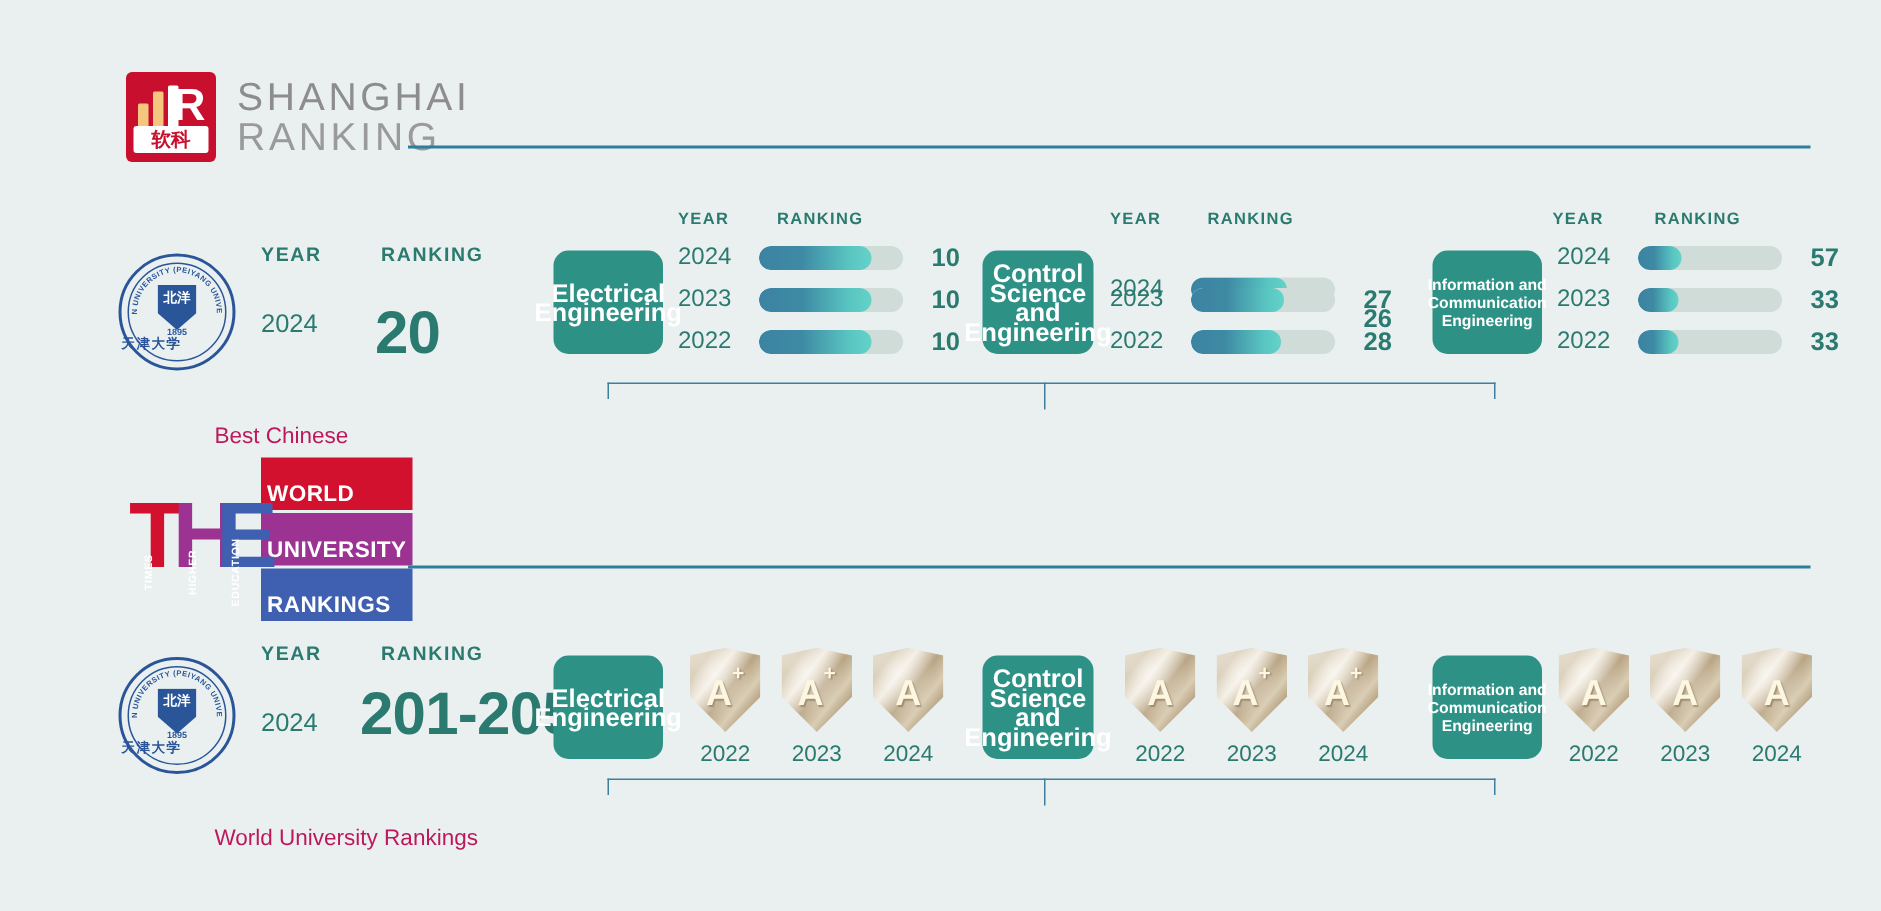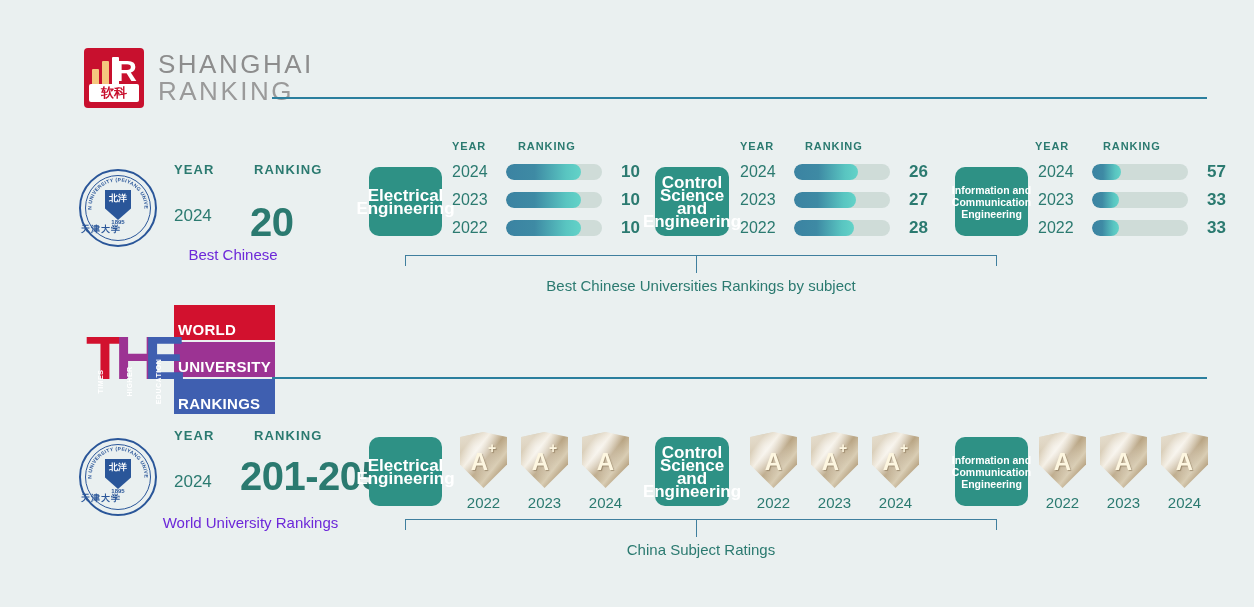--- a/index.html
+++ b/index.html
@@ -89,21 +89,21 @@
   .seal-arc text{font-size:5.3px;fill:#2a5699;font-weight:700;letter-spacing:.35px;font-family:"Liberation Sans",sans-serif;}
 
   
   .sum{position:absolute;}
   .sum-hd{display:flex;align-items:baseline;}
   .sum-hd .h-year{font-size:13px;font-weight:700;letter-spacing:1.1px;color:#2b7a70;}
   .sum-hd .h-rank{font-size:13px;font-weight:700;letter-spacing:1.1px;color:#2b7a70;}
   .sum-val{display:flex;align-items:baseline;}
   .sum-val .v-year{font-size:17px;color:#2b7a70;}
   .sum-val .v-rank{font-size:40px;font-weight:700;color:#2b7a70;line-height:44px;letter-spacing:-.5px;}
-  .sum-cap{font-size:15px;color:#6d28d9;text-align:center;line-height:20px;}
+  .sum-cap{font-size:15px;color:#be185d;line-height:20px;margin-top:36px;}
 
   
   .grp{position:absolute;}
   .subj-box{
     position:absolute;border-radius:10px;background:#2e9185;color:#fff;
     font-size:17px;font-weight:700;line-height:13px;text-align:center;
     display:flex;align-items:center;justify-content:center;padding:0 5px;box-sizing:border-box;
   }
   .colhd{position:absolute;font-size:11px;font-weight:700;letter-spacing:.9px;color:#2b7a70;}
   .row{position:absolute;display:flex;align-items:center;}
@@ -227,21 +227,21 @@
 <div class="grp">
   <div class="subj-box" style="left:655px;top:167px;width:74px;height:69px;">Control Science and Engineering</div>
   <div class="colhd" style="left:740px;top:140px;">YEAR</div>
   <div class="colhd" style="left:805px;top:140px;">RANKING</div>
 
   <div class="row" style="left:740px;top:162px;">
     <span class="yr">2024</span>
     <span class="bar" style="width:96px;margin-left:14px;">
         <i style="width:67%"></i>
       </span>
-    <span class="num" style="margin-left:12px;">26</span>
+    <span class="num" style="margin-left:12px;margin-top:41px;">26</span>
   </div>
   <div class="row" style="left:740px;top:190px;">
     <span class="yr">2023</span>
     <span class="bar" style="width:96px;margin-left:14px;">
         <i style="width:65%"></i>
       </span>
     <span class="num" style="margin-left:12px;">27</span>
   </div>
   <div class="row" style="left:740px;top:218px;">
     <span class="yr">2022</span>
@@ -278,21 +278,20 @@
       </span>
     <span class="num" style="margin-left:12px;">33</span>
   </div>
 </div>
 
 <div class="brk" style="left:405px;top:255px;width:592px;height:40px;">
   <div class="hline"></div>
   <div class="tick" style="left:0;height:11px;"></div>
   <div class="tick" style="left:591px;height:11px;"></div>
   <div class="tick" style="left:291px;height:18px;"></div>
-  <div class="brk-lab" style="top:22px;">Best Chinese Universities Rankings by subject</div>
 </div>
 
 <div class="logo-row" style="left:86px;top:332px;">
   <div class="the-logo">
     <div class="the-letters">
       <div class="the-let">
         <div class="glyph" style="color:#d2112e;">T</div>
         <div class="the-vert">TIMES</div>
       </div>
       <div class="the-let">
@@ -412,14 +411,13 @@
     </div>
     <div class="shield-yr">2024</div>
   </div>
 </div>
 
 <div class="brk" style="left:405px;top:519px;width:592px;height:40px;">
   <div class="hline"></div>
   <div class="tick" style="left:0;height:11px;"></div>
   <div class="tick" style="left:591px;height:11px;"></div>
   <div class="tick" style="left:291px;height:18px;"></div>
-  <div class="brk-lab" style="top:22px;">China Subject Ratings</div>
 </div>
 
 </body></html>

